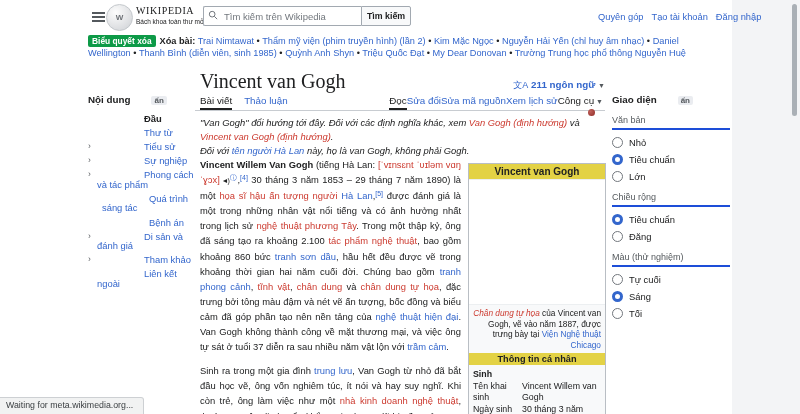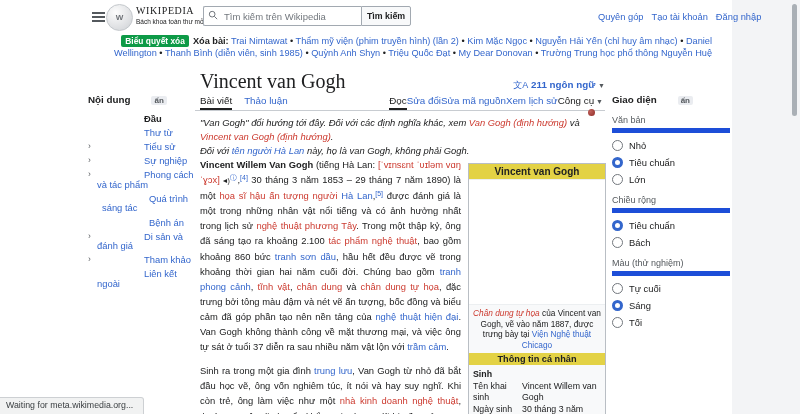--- a/index.html
+++ b/index.html
@@ -26,21 +26,21 @@
                 box-sizing:border-box;padding:0 4px 0 20px;font-size:9.5px;color:#202122;outline:none;
                 font-family:"Liberation Sans",sans-serif;}
   .search-input::placeholder{color:#72777d;}
   .mag{position:absolute;left:5px;top:4px;width:10px;height:10px;pointer-events:none;}
   .search-btn{height:20px;border:1px solid #a2a9b1;background:#f8f9fa;font-weight:bold;font-size:8.8px;
               color:#202122;border-radius:0 2px 2px 0;padding:0 5px;cursor:pointer;font-family:"Liberation Sans",sans-serif;}
   .hlinks{left:598px;top:12px;display:flex;gap:8px;font-size:9.3px;}
   .hlinks span{color:#3366cc;cursor:pointer;white-space:nowrap;}
 
   
-  .notice{left:88px;top:36px;width:624px;text-align:right;font-size:9.2px;line-height:11.5px;color:#202122;}
+  .notice{left:88px;top:36px;width:624px;text-align:left;font-size:9.2px;line-height:11.5px;color:#202122;}
   .badge{background:#0d9a47;color:#fff;font-weight:bold;font-size:8.4px;border-radius:2px;padding:1px 4px;margin-right:4px;}
   .notice b{font-weight:bold;}
   .notice .nl{color:#3366cc;cursor:pointer;}
   .notice .sep{color:#202122;}
 
   
   .page-title{left:200px;top:70px;font-family:"Liberation Serif",serif;font-size:20px;color:#202122;}
   .langbar{left:505px;top:79px;width:100px;text-align:right;font-size:9.8px;color:#3366cc;font-weight:bold;white-space:nowrap;cursor:pointer;}
   .langbar .ic{font-weight:normal;font-size:9px;color:#3366cc;}
   .langbar .car{color:#54595d;font-size:7px;font-weight:normal;}
@@ -59,21 +59,21 @@
   .toc-h{font-weight:bold;font-size:9.8px;margin-bottom:9px;}
   .toc-item{position:relative;padding-left:9px;margin-bottom:4.6px;line-height:9.5px;cursor:pointer;}
   .toc-item .arrow{position:absolute;left:0;top:0;color:#54595d;font-size:8.5px;}
   .toc-item .lbl{color:#3366cc;padding-left:47px;}
   .toc-item.active .lbl{color:#202122;font-weight:bold;}
   .toc-item.sub{padding-left:14px;}
 
   
   .appr{left:612px;top:94px;width:118px;font-size:9.4px;}
   .appr-h{font-weight:bold;font-size:9.8px;margin-bottom:8px;}
-  .grp-label{color:#54595d;font-size:9px;border-bottom:5px solid #1d4ed8;padding-bottom:3px;margin:10px 0 7px;}
+  .grp-label{color:#54595d;font-size:9px;border-bottom:2px solid #1d4ed8;padding-bottom:3px;margin:10px 0 7px;}
   .opt{display:flex;align-items:center;margin-bottom:6px;cursor:pointer;text-align:right;}
   .radio{width:9px;height:9px;border-radius:50%;border:1px solid #72777d;background:#fff;margin-right:6px;flex:none;}
   .radio.checked{width:5px;height:5px;border:3px solid #3366cc;}
 
   
   .hatnotes{left:200px;top:116px;width:402px;font-style:italic;font-size:9.4px;line-height:14px;color:#202122;}
   .paras{left:200px;top:157px;width:261px;font-size:9.4px;line-height:15.1px;text-align:justify;}
   .para{margin:0 0 9px 0;}
   .s-p{color:#202122;}
   .s-b{font-weight:bold;color:#202122;}
@@ -83,21 +83,21 @@
   .s-ri{color:#cc3a2f;font-style:italic;cursor:pointer;}
   .s-sup{color:#3366cc;font-size:7px;line-height:0;position:relative;top:-3.5px;cursor:pointer;}
   .s-spk{color:#202122;font-size:7px;letter-spacing:-1px;cursor:pointer;}
   .status-dot{left:588px;top:109px;width:7px;height:7px;border-radius:50%;
               background:radial-gradient(circle at 35% 35%,#c0605a,#8f2b26);}
 
   
   .infobox{left:468px;top:163px;width:136px;background:#f8f9fa;border:1px solid #b9bec4;font-size:8.8px;}
   .ib-title{background:#e3d245;font-weight:bold;font-size:10px;text-align:center;padding:2px 0;}
   .ib-img{height:124px;background:#fff;border:1px solid #eceff1;border-left:none;border-right:none;}
-  .ib-cap{font-size:8.3px;line-height:10.5px;text-align:center;padding:3px 4px;}
+  .ib-cap{font-size:8.3px;line-height:10.5px;text-align:right;padding:3px 4px;}
   .ib-sec{background:#e3d245;font-weight:bold;font-size:9.2px;text-align:center;padding:1px 0;}
   .ib-rows{padding:2px 4px 6px;}
   .ib-h{font-weight:bold;margin:2px 0;}
   .ib-row{display:flex;margin:2px 0;}
   .ib-l{width:46px;flex:none;padding-right:3px;line-height:10.5px;}
   .ib-v{line-height:10.5px;}
 
   
   .statusbar{left:0;top:397px;height:16px;background:#f1f2f2;border:1px solid #cdd0d3;border-left:none;
              border-radius:0 3px 0 0;font-size:8.8px;color:#3c4043;line-height:15px;padding:0 10px 0 6px;}
@@ -196,21 +196,21 @@
           <span class="radio"></span>
           <span>Lớn</span>
         </div>
         <div class="grp-label">Chiều rộng</div>
         <div class="opt">
           <span class="radio checked"></span>
           <span>Tiêu chuẩn</span>
         </div>
         <div class="opt">
           <span class="radio"></span>
-          <span>Bách</span>
+          <span>Đăng</span>
         </div>
         <div class="grp-label">Màu (thử nghiệm)</div>
         <div class="opt">
           <span class="radio"></span>
           <span>Tự cuối</span>
         </div>
         <div class="opt">
           <span class="radio checked"></span>
           <span>Sáng</span>
         </div>

